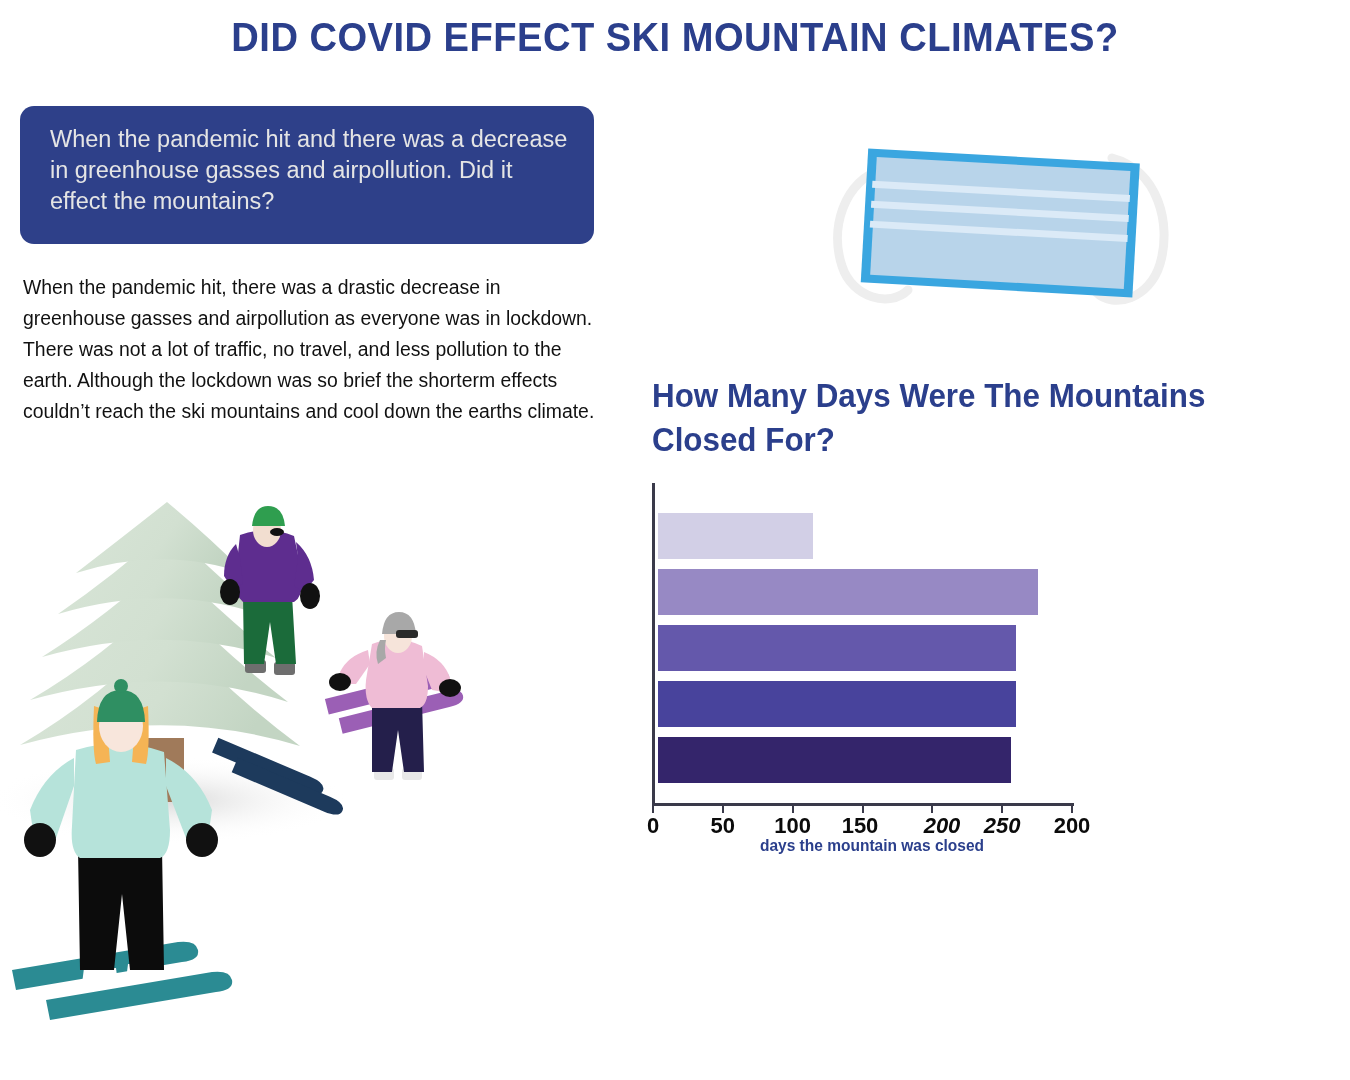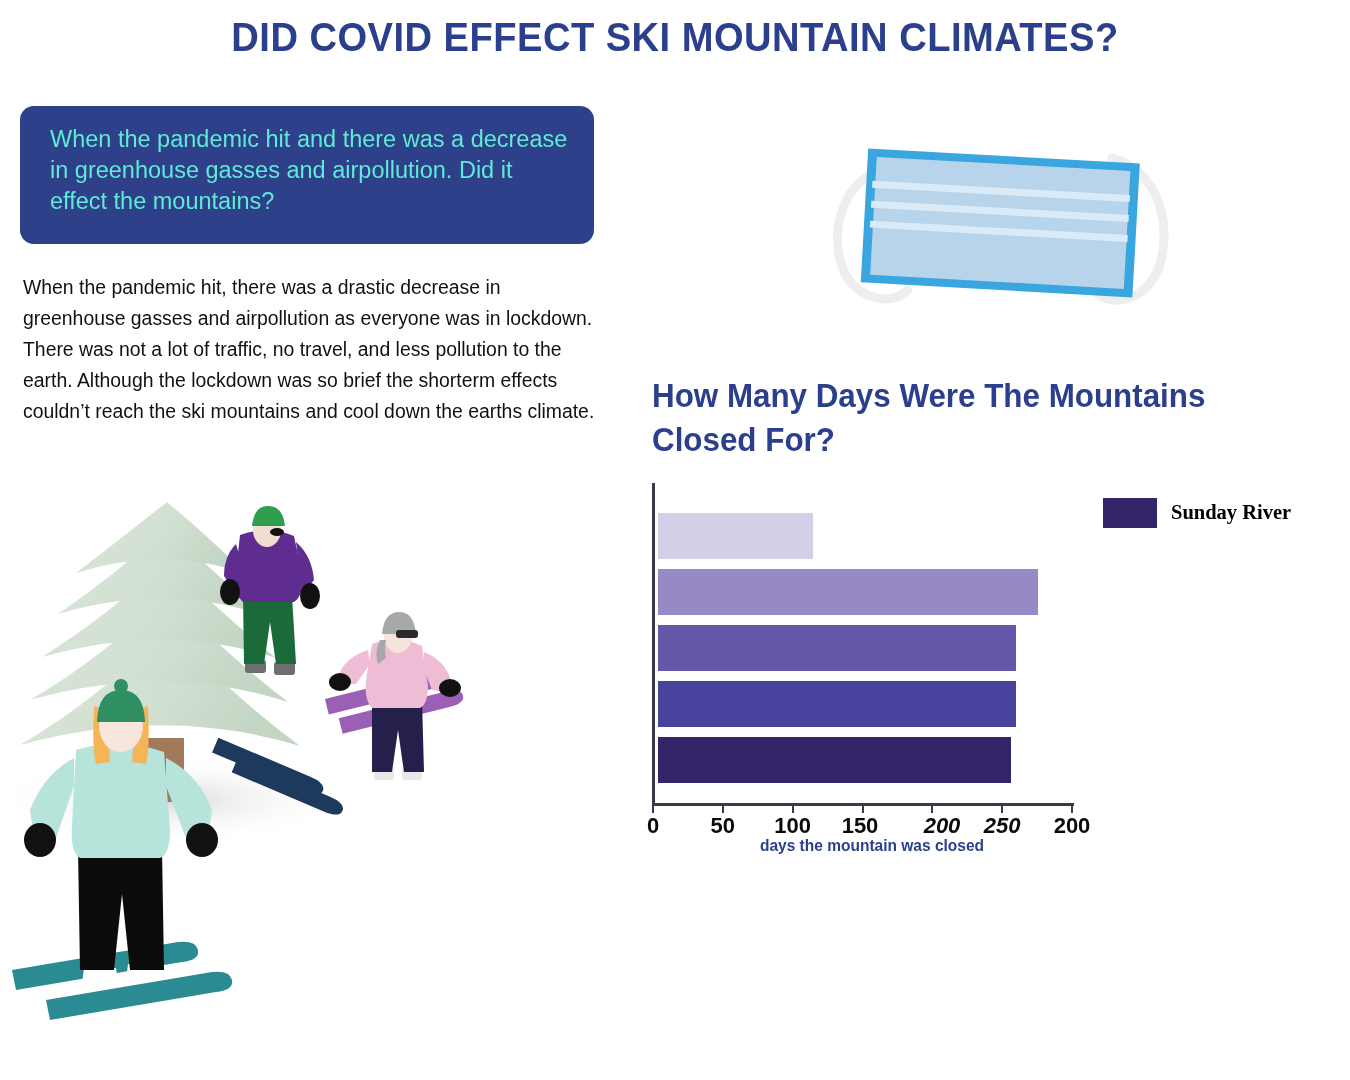--- a/index.html
+++ b/index.html
@@ -34,21 +34,21 @@
   
   #callout-box {
     position: absolute;
     top: 106px;
     left: 20px;
     width: 574px;
     height: 138px;
     background: #2e4089;
     border-radius: 14px;
     padding: 18px 26px 18px 30px;
-    color: #5eead4;
+    color: #e5e5e5;
     font-size: 23.5px;
     line-height: 31px;
     font-weight: 400;
   }
 
   
   .body-text {
     position: absolute;
     color: #111111;
     font-size: 19.4px;
@@ -334,17 +334,13 @@
       <div class="tick" style="left: 349.167px;"></div>
       <div class="tick-label" style="left: 350.167px; font-style: italic;">250</div>
       <div class="tick" style="left: 419px;"></div>
       <div class="tick-label" style="left: 420px;">200</div>
     </div>
 </div>
 
 <div id="x-axis-label">days the mountain was closed</div>
 
 <div id="chart-legend">
-    <div class="legend-item">
-      <div class="legend-swatch" style="background: rgb(52, 37, 107);"></div>
-      <div class="legend-label">Sunday River</div>
-    </div>
   </div>
 
 </body></html>

